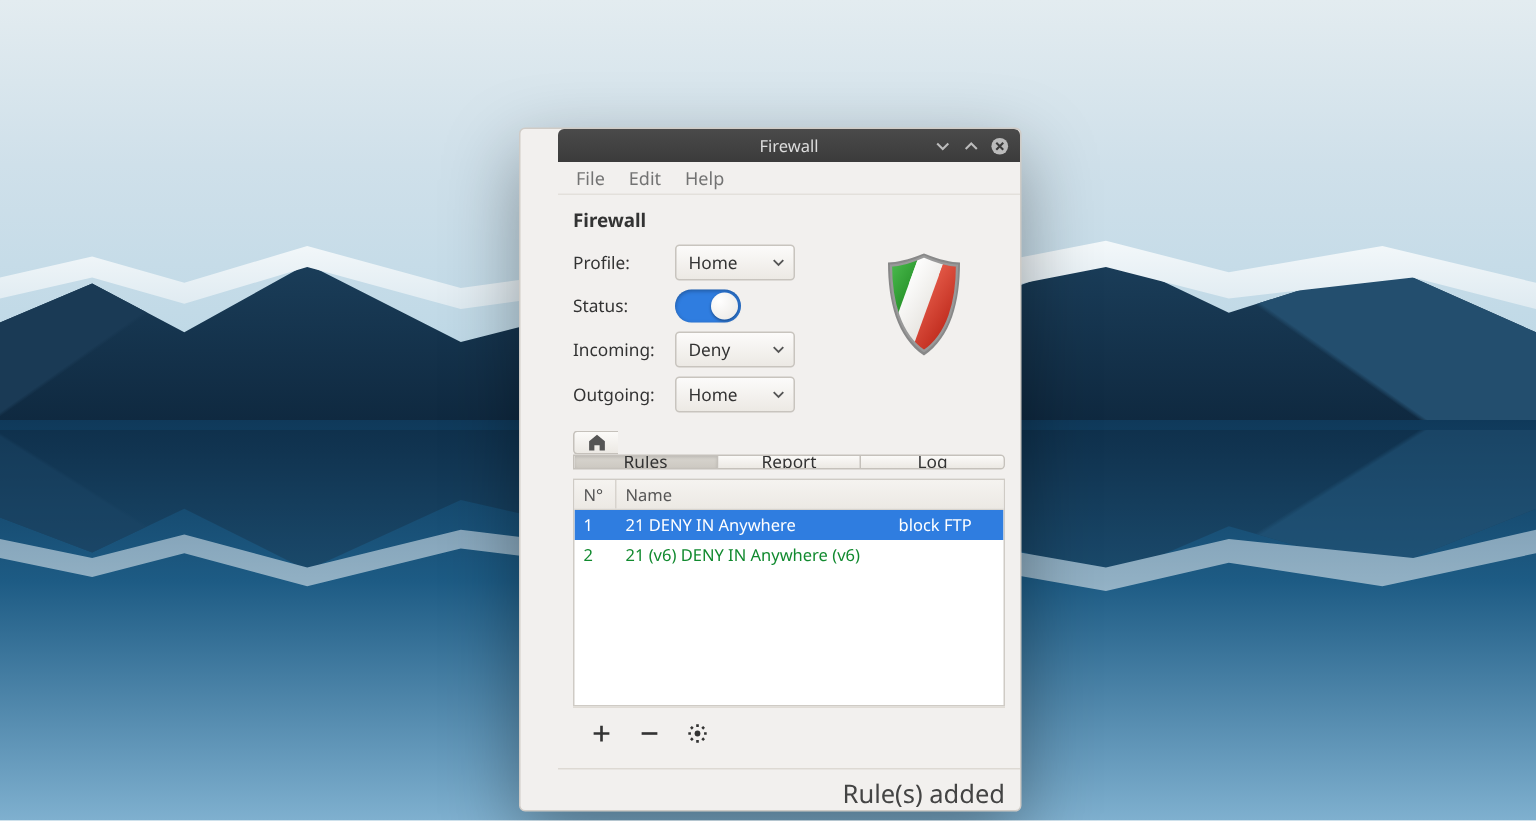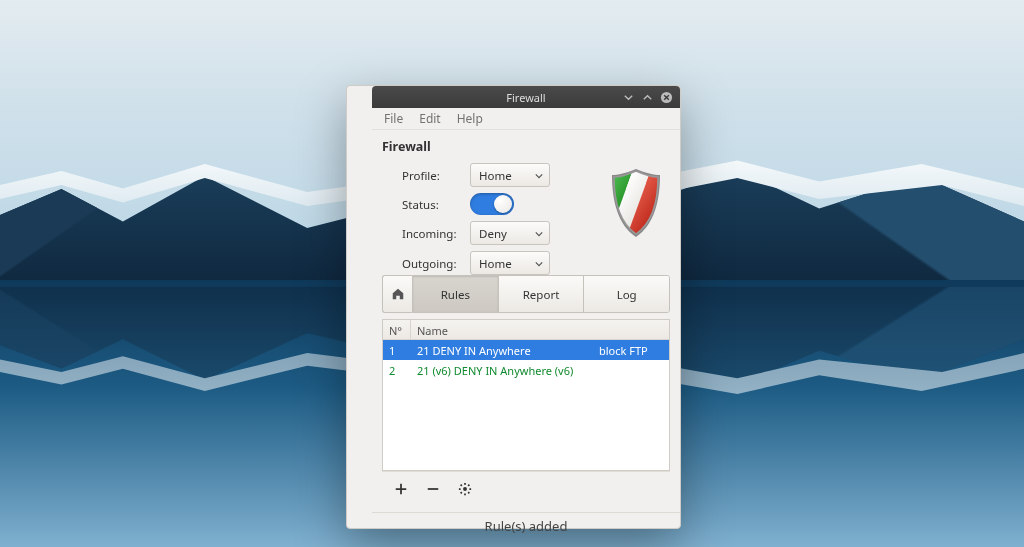--- a/index.html
+++ b/index.html
@@ -54,21 +54,21 @@
   .win-controls { margin-left:auto; display:flex; gap:4px; align-items:center; }
   .win-btn { width:15px; height:15px; display:flex; align-items:center; justify-content:center; cursor:pointer; color:#bbb; }
   .win-btn svg { width:13px; height:13px; }
 
   .menubar { height:22px; display:flex; align-items:center; padding:0 6px; gap:4px; border-bottom:1px solid #e3e0db; }
   .menubar-item { padding:2px 6px; cursor:pointer; color:#737373; }
 
   .content { padding:8px 10px 6px 10px; }
   .section-title { font-weight:bold; font-size:12.5px; margin-bottom:8px; }
 
-  .config-row { display:flex; gap:28px;margin-left:20px; }
+  .config-row { display:flex; gap:28px; }
   .config-left { flex:0 0 auto; }
   .config-grid { display:grid; grid-template-columns:60px 80px; row-gap:6px; column-gap:8px; align-items:center; }
   .lbl { font-size:11.5px; color:#333; }
 
   .combo {
     height:24px; border:1px solid #c8c4be; border-radius:3px; background:linear-gradient(#fcfbfa,#ece9e4);
     display:flex; align-items:center; padding:0 6px 0 8px; font-size:11.5px; cursor:pointer; gap:6px;justify-content:center;
   }
   .combo .caret { margin-left:auto; }
   .caret svg { width:8px; height:8px; }
@@ -79,21 +79,21 @@
     box-shadow: inset 0 1px 3px rgba(0,0,0,0.3);
   }
   .toggle .knob {
     position:absolute; right:2px; top:2px; width:18px; height:18px; border-radius:50%;
     background:radial-gradient(circle at 30% 30%, #fff, #e9e7e3); box-shadow:0 1px 2px rgba(0,0,0,0.4);
   }
 
   .shield-wrap { margin-left:30px; margin-top:4px; }
 
   
-  .tabs-row { display:flex; height:38px; }
+  .tabs-row { margin-top:12px; display:flex; height:26px;flex-direction:column; }
   .home-tab {
     width:30px; border:1px solid #c5c1bb; border-right:none; border-radius:3px 0 0 3px;
     background:linear-gradient(#fbfaf8,#ece9e4); display:flex; align-items:center; justify-content:center; cursor:pointer;
   }
   .seg { flex:1; display:flex; border:1px solid #c5c1bb; border-radius:0 3px 3px 0; overflow:hidden; }
   .seg-btn { flex:1; display:flex; align-items:center; justify-content:center; font-size:11.5px;
     border-right:1px solid #c5c1bb; cursor:pointer; background:linear-gradient(#fbfaf8,#ece9e4); }
   .seg-btn:last-child { border-right:none; }
   .seg-btn.active { background:linear-gradient(#d8d5cf,#cdc9c2); box-shadow: inset 0 1px 2px rgba(0,0,0,0.12); }
 
@@ -109,21 +109,21 @@
   .tr { display:flex; height:20px; font-size:11px; align-items:center; cursor:pointer; }
   .td { padding:3px 6px; }
   .tr.selected { background:#2f7de0; color:#fff; }
   .tr.green { color:#118a2f; }
 
   
   .row-toolbar { display:flex; gap:10px; padding:6px 8px; border-top:1px solid #e0dcd6; }
   .icon-btn { width:22px; height:22px; display:flex; align-items:center; justify-content:center; cursor:pointer; border-radius:3px; }
   .icon-btn svg { width:14px; height:14px; }
 
-  .statusbar { height:16px; border-top:1px solid #ddd9d3; padding:4px 10px; font-size:13px; color:#444; text-align:center; }
+  .statusbar { height:28px; border-top:1px solid #ddd9d3; padding:4px 10px; font-size:17px; color:#444; text-align:right; }
 </style>
 </head>
 <body>
 
 <div class="desktop">
   <div class="sky"></div>
   <div class="mountains"></div>
   <div class="snow"></div>
   <div class="lake"></div>
   <div class="reflection">

